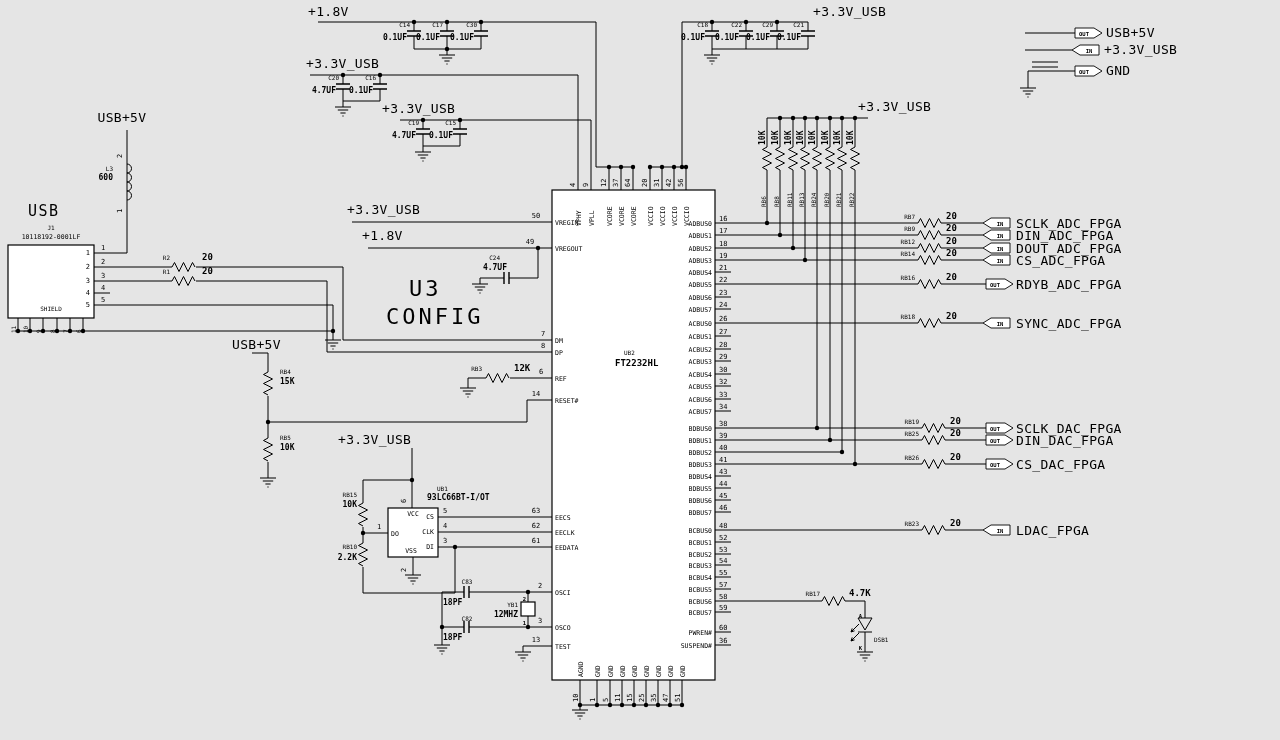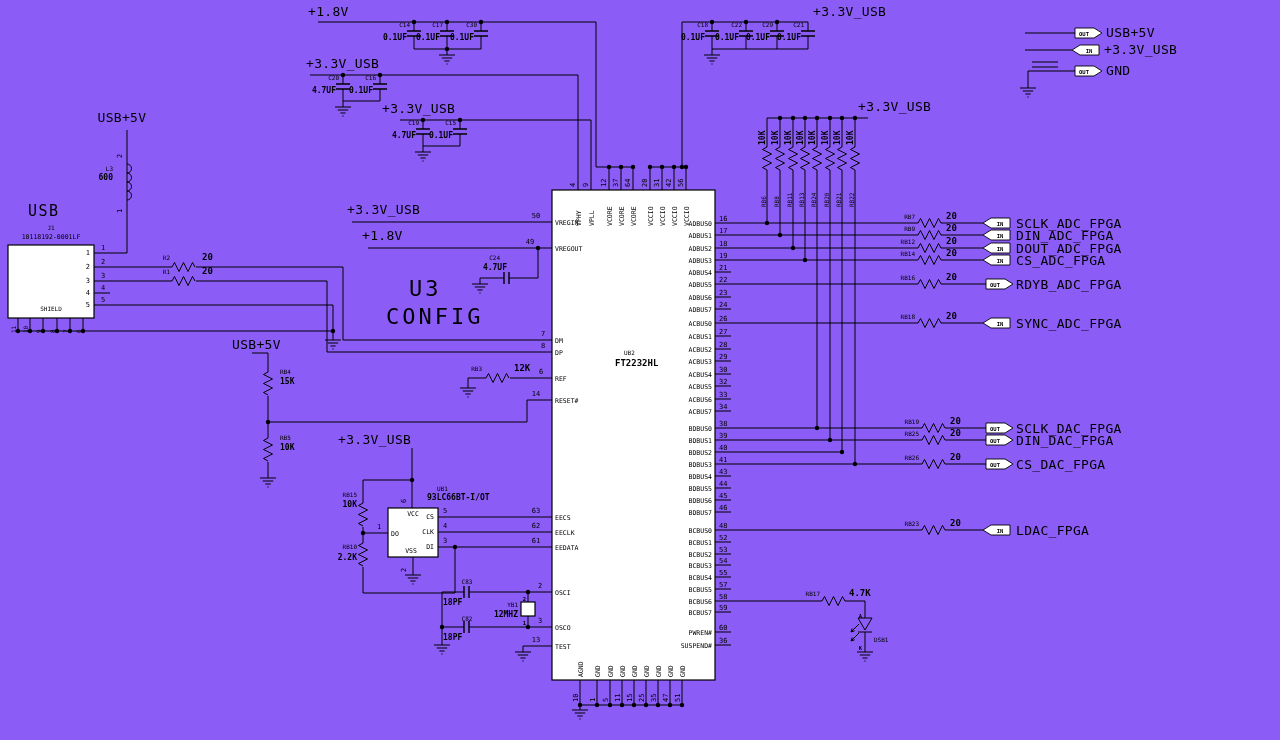--- a/index.html
+++ b/index.html
@@ -1,16 +1,16 @@
 <!DOCTYPE html>
 <html><head>
 <meta charset="utf-8">
 <style>
 html,body{margin:0;padding:0;background:#fff}
-#stage{position:relative;width:1280px;height:740px;background:#8b5cf6;overflow:hidden}
+#stage{position:relative;width:1280px;height:740px;background:#e5e5e5;overflow:hidden}
 svg text{font-family:"DejaVu Sans Mono",monospace;fill:#000}
 .lbl{font-size:13px;letter-spacing:.3px}
 .big{font-size:15px;letter-spacing:1.5px}
 .cfg{font-size:22px;letter-spacing:3px}
 .pin{font-size:7px}
 .pn{font-size:6.5px}
 .ref{font-size:6px}
 .val{font-size:8px;font-weight:bold}
 .v9{font-size:9px;font-weight:bold}
 .tin{font-size:5.5px;font-weight:bold}

